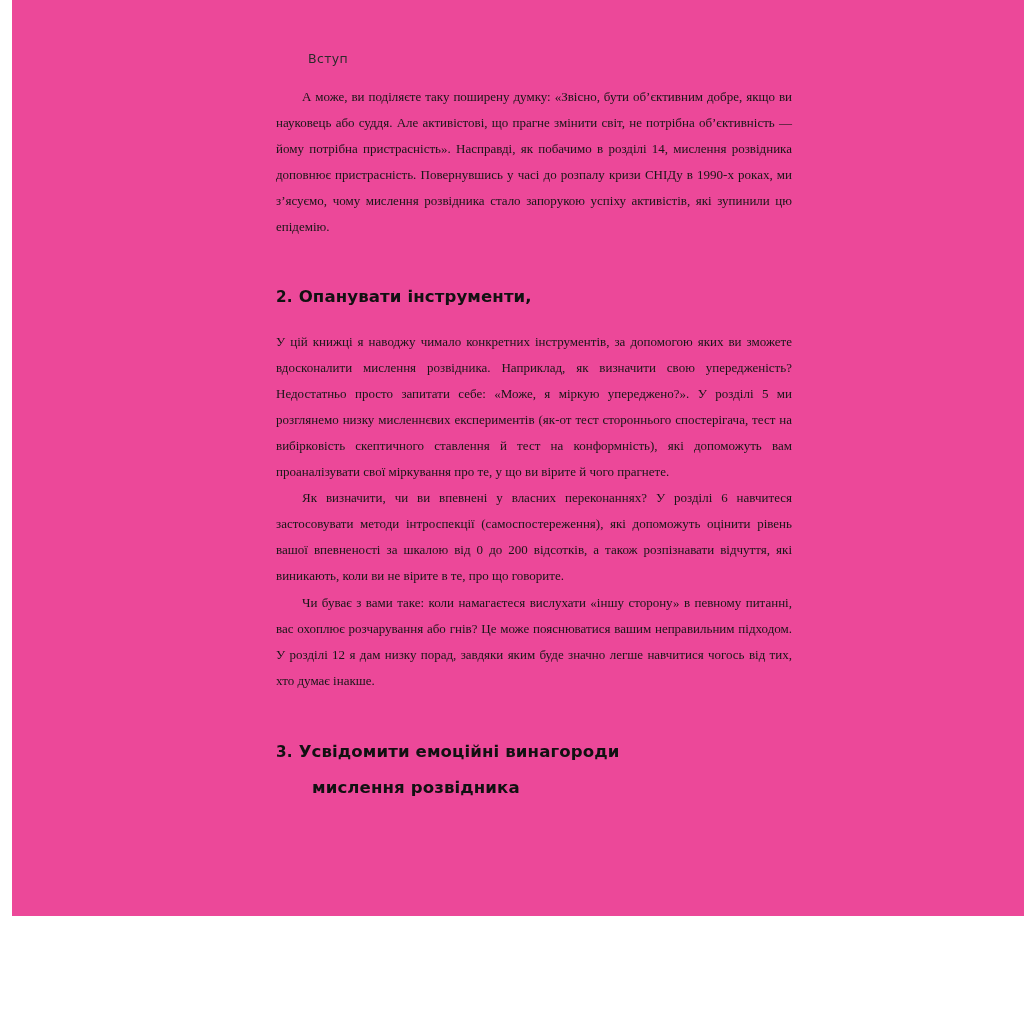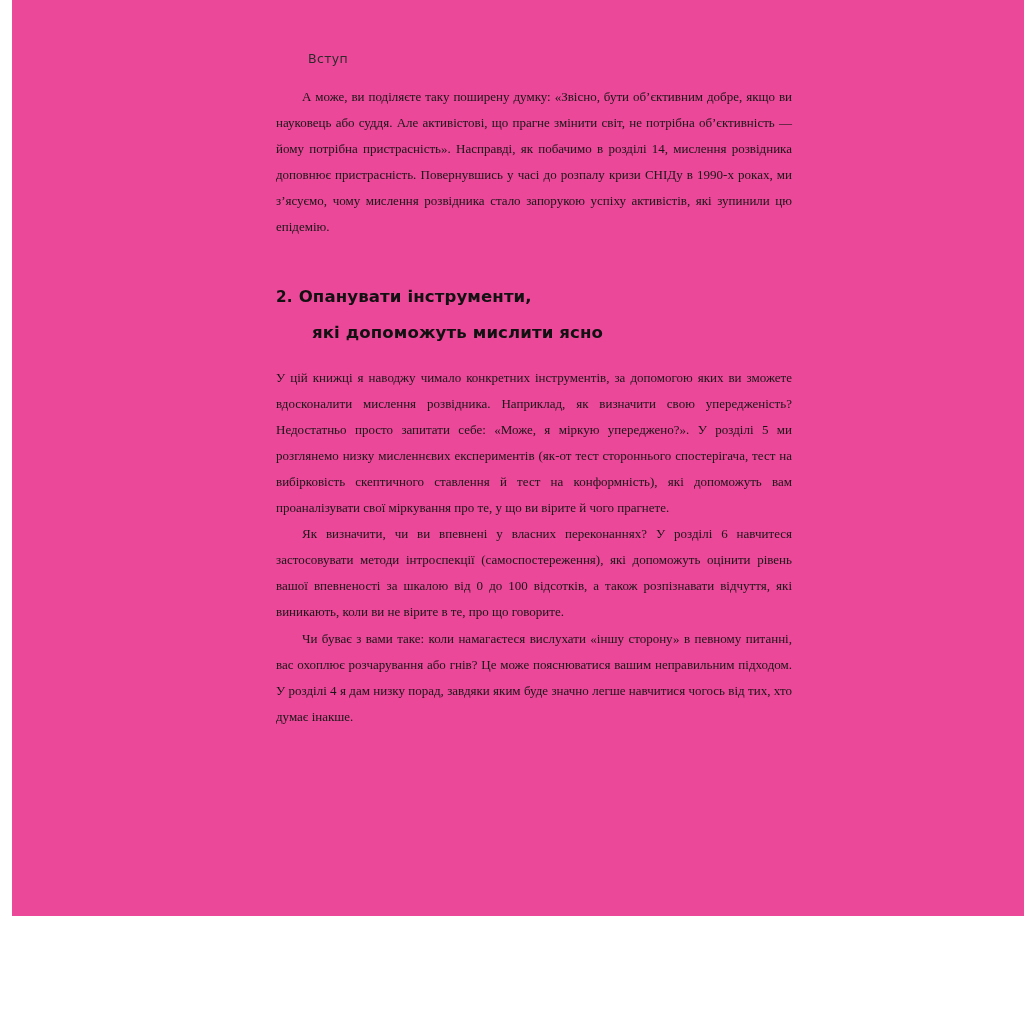--- a/index.html
+++ b/index.html
@@ -104,33 +104,37 @@
 
   <div class="column">
 
     <p class="body indent">А може, ви поділяєте таку поширену думку: «Звісно, бути об’єктивним добре, якщо ви науковець або суддя. Але активістові, що прагне змінити світ, не потрібна об’єктивність — йому потрібна пристрасність». Насправді, як побачимо в розділі 14, мислення розвідника доповнює пристрасність. Повернувшись у часі до розпалу кризи СНІДу в 1990-х роках, ми з’ясуємо, чому мислення розвідника стало запорукою успіху активістів, які зупинили цю епідемію.</p>
 
     <div class="gap-before-h1"></div>
 
     <div class="section-heading">
       <span class="num">2.</span>
       <span>Опанувати інструменти,</span>
-      <span class="line2">які допоможуть мислити ясно</span>
     </div>
 
     <div class="gap-after-h1"></div>
 
     <p class="body">У цій книжці я наводжу чимало конкретних інструментів, за допомогою яких ви зможете вдосконалити мислення розвідника. Наприклад, як визначити свою упередженість? Недостатньо просто запитати себе: «Може, я міркую упереджено?». У розділі 5 ми розглянемо низку мисленнєвих експериментів (як-от тест стороннього спостерігача, тест на вибірковість скептичного ставлення й тест на конформність), які допоможуть вам проаналізувати свої міркування про те, у що ви вірите й чого прагнете.</p>
 
-    <p class="body indent">Як визначити, чи ви впевнені у власних переконаннях? У розділі 6 навчитеся застосовувати методи інтроспекції (самоспостереження), які допоможуть оцінити рівень вашої впевненості за шкалою від 0 до 100 відсотків, а також розпізнавати відчуття, які виникають, коли ви не вірите в те, про що говорите.</p>
+    <p class="body indent">Як визначити, чи ви впевнені у власних переконаннях? У розділі 6 навчитеся застосовувати методи інтроспекції (самоспостереження), які допоможуть оцінити рівень вашої впевненості за шкалою від 0 до 200 відсотків, а також розпізнавати відчуття, які виникають, коли ви не вірите в те, про що говорите.</p>
 
-    <p class="body indent">Чи буває з вами таке: коли намагаєтеся вислухати «іншу сторону» в певному питанні, вас охоплює розчарування або гнів? Це може пояснюватися вашим неправильним підходом. У розділі 4 я дам низку порад, завдяки яким буде значно легше навчитися чогось від тих, хто думає інакше.</p>
+    <p class="body indent">Чи буває з вами таке: коли намагаєтеся вислухати «іншу сторону» в певному питанні, вас охоплює розчарування або гнів? Це може пояснюватися вашим неправильним підходом. У розділі 12 я дам низку порад, завдяки яким буде значно легше навчитися чогось від тих, хто думає інакше.</p>
 
     <div class="gap-before-h2"></div>
 
+    <div class="section-heading">
+      <span class="num">3.</span>
+      <span>Усвідомити емоційні винагороди</span>
+      <span class="line2">мислення розвідника</span>
+    </div>
 
     <div class="gap-after-h2"></div>
 
   </div>
 
   <div class="folio">1</div>
 
 </div>
 
 </body></html>

